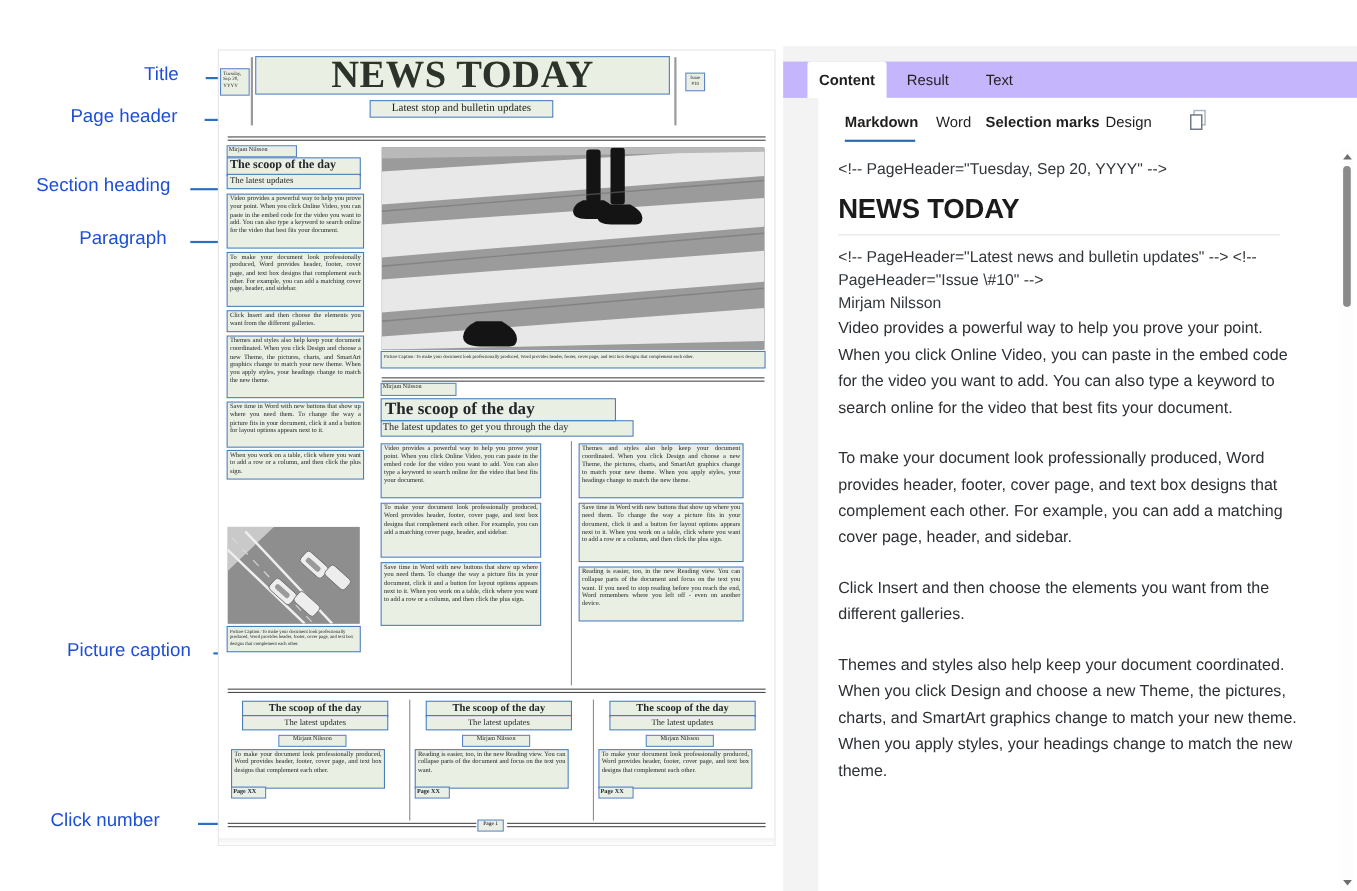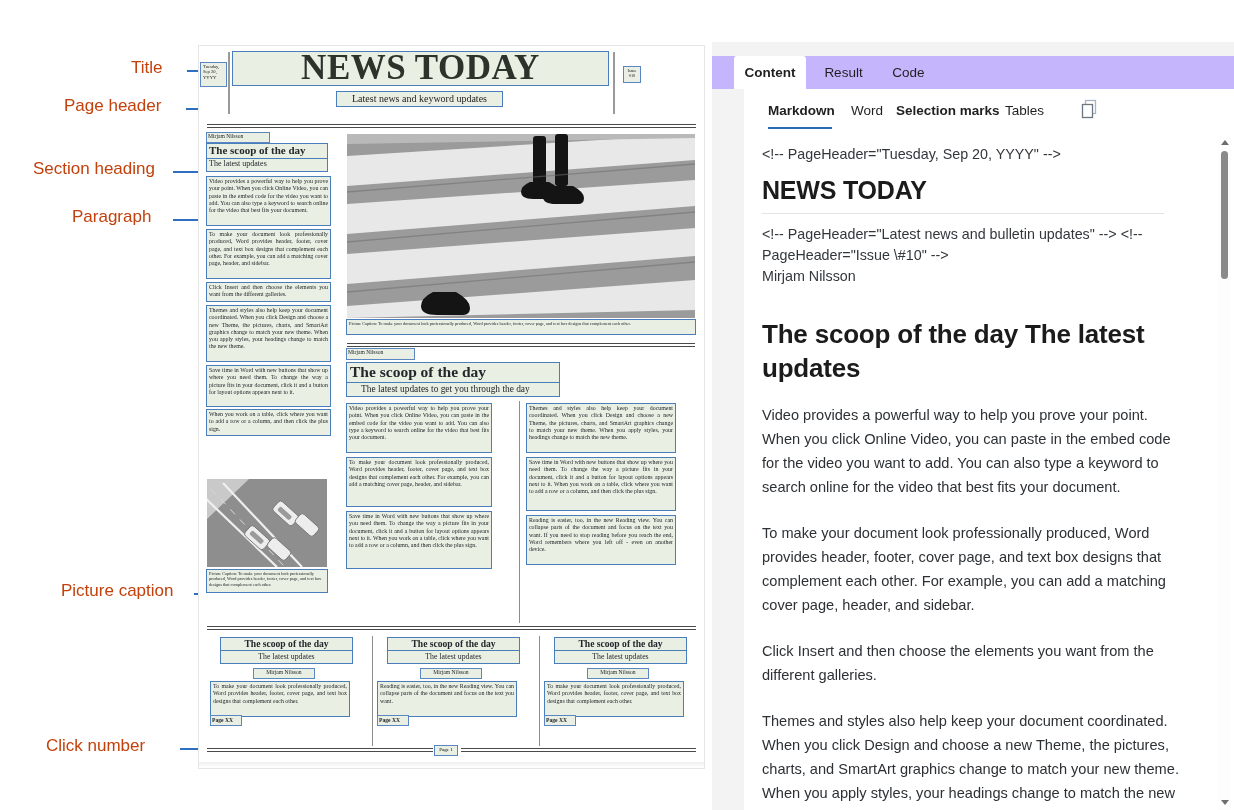--- a/index.html
+++ b/index.html
@@ -10,21 +10,21 @@
     font-family: "Liberation Sans", sans-serif;
     overflow: hidden;
   }
   #root { position: relative; width: 1234px; height: 810px; }
 
   
   #left-pane { position: absolute; left: 0; top: 0; width: 712px; height: 810px; background:#fff; }
 
   .annot-label {
     position: absolute;
-    color: #c2410c;
+    color: #1d4ed8;
     font-size: 17px;
     font-family: "Liberation Sans", sans-serif;
     white-space: nowrap;
     text-align: right;
   }
   .annot-arrow { position: absolute; height: 2px; background: #2f6fc0; }
   .annot-arrow::after {
     content: "";
     position: absolute; right: -1px; top: -4px;
     border-left: 9px solid #2f6fc0;
@@ -211,21 +211,21 @@
     <div class="annot-label" style="left:46px; top:736px;">Click number</div>
     <div class="annot-arrow" style="left:180px; top:748px; width:255px;"></div>
 
     <div id="doc-page">
 
       <div id="masthead">
         <div id="mh-rule-l"></div>
         <div id="mh-rule-r"></div>
         <div id="date-box" class="serif hl bb-thin">Tuesday, Sep 20, YYYY</div>
         <div id="masthead-title" class="hl bb">NEWS TODAY</div>
-        <div id="subtitle-box" class="hl bb">Latest news and keyword updates</div>
+        <div id="subtitle-box" class="hl bb">Latest stop and bulletin updates</div>
         <div id="issue-box" class="serif hl bb-thin">Issue #10</div>
       </div>
 
       <div class="hr-thick" style="left:8px; top:78px; width:489px;"></div>
 
       <div class="tbox author hl bb-thin" style="left:8px; top:87px; width:62px; height:9px;">Mirjam Nilsson</div>
       <div class="tbox sec-h1 hl bb" style="left:8px; top:98px; width:120px; height:15px;">The scoop of the day</div>
       <div class="tbox sec-sub hl bb" style="left:8px; top:113px; width:120px; height:12px;">The latest updates</div>
 
       <div class="tbox para hl bb" style="left:8px; top:131px; width:123px; height:48px;">Video provides a powerful way to help you prove your point. When you click Online Video, you can paste in the embed code for the video you want to add. You can also type a keyword to search online for the video that best fits your document.</div>
@@ -260,21 +260,21 @@
               <path d="M0 158 L348 128"></path>
           </g>
         </svg>
       </div>
       <div class="tbox cap hl bb" style="left:148px; top:274px; width:348px; height:14px;">Picture Caption: To make your document look professionally produced, Word provides header, footer, cover page, and text box designs that complement each other.</div>
 
       <div class="hr-thick" style="left:148px; top:297px; width:348px;"></div>
 
       <div class="tbox author hl bb-thin" style="left:148px; top:303px; width:67px; height:10px;">Mirjam Nilsson</div>
       <div class="tbox hl bb" style="left:148px; top:317px; width:212px; height:19px; font-family:'Liberation Serif',serif; font-weight:bold; font-size:15.5px; line-height:18px; padding:0 3px;">The scoop of the day</div>
-      <div class="tbox hl bb" style="left:148px; top:337px; width:212px; height:13px; font-family:'Liberation Serif',serif; font-size:9.4px; line-height:12px; padding:0 14px;">The latest updates to get you through the day</div>
+      <div class="tbox hl bb" style="left:148px; top:337px; width:228px; height:13px; font-family:'Liberation Serif',serif; font-size:9.4px; line-height:12px; padding:0 1px;">The latest updates to get you through the day</div>
 
       <div class="col-rule" style="left:320px; top:355px; height:222px;"></div>
 
       <div class="tbox para hl bb" style="left:148px; top:358px; width:144px; height:48px;">Video provides a powerful way to help you prove your point. When you click Online Video, you can paste in the embed code for the video you want to add. You can also type a keyword to search online for the video that best fits your document.</div>
       <div class="tbox para hl bb" style="left:148px; top:412px; width:144px; height:48px;">To make your document look professionally produced, Word provides header, footer, cover page, and text box designs that complement each other. For example, you can add a matching cover page, header, and sidebar.</div>
       <div class="tbox para hl bb" style="left:148px; top:466px; width:144px; height:56px;">Save time in Word with new buttons that show up where you need them. To change the way a picture fits in your document, click it and a button for layout options appears next to it. When you work on a table, click where you want to add a row or a column, and then click the plus sign.</div>
 
       <div class="tbox para hl bb" style="left:328px; top:358px; width:148px; height:48px;">Themes and styles also help keep your document coordinated. When you click Design and choose a new Theme, the pictures, charts, and SmartArt graphics change to match your new theme. When you apply styles, your headings change to match the new theme.</div>
       <div class="tbox para hl bb" style="left:328px; top:412px; width:148px; height:52px;">Save time in Word with new buttons that show up where you need them. To change the way a picture fits in your document, click it and a button for layout options appears next to it. When you work on a table, click where you want to add a row or a column, and then click the plus sign.</div>
       <div class="tbox para hl bb" style="left:328px; top:470px; width:148px; height:48px;">Reading is easier, too, in the new Reading view. You can collapse parts of the document and focus on the text you want. If you need to stop reading before you reach the end, Word remembers where you left off - even on another device.</div>
@@ -332,47 +332,46 @@
       <div id="pagenum-box" class="hl bb-thin">Page 1</div>
     </div>
     <div id="doc-shadow"></div>
   </div>
 
   <div id="right-pane">
 
     <div id="tabstrip">
       <div class="tab active" style="left:22px; width:72px;">Content</div>
       <div class="tab" style="left:100px; width:63px;">Result</div>
-      <div class="tab" style="left:168px; width:57px;">Code</div>
+      <div class="tab" style="left:168px; width:57px;">Text</div>
     </div>
 
     <div id="panel-body">
 
       <div id="subtabs">
         <div class="subtab active" style="left:18px;">Markdown</div>
         <div id="subtab-underline"></div>
         <div class="subtab" style="left:101px;">Word</div>
         <div class="subtab" style="left:146px;font-weight:bold;">Selection marks</div>
-        <div class="subtab" style="left:255px;">Tables</div>
+        <div class="subtab" style="left:255px;">Design</div>
         <div id="copy-icon">
           <svg width="20" height="22" viewBox="0 0 20 22">
             <rect x="5.5" y="1.5" width="10" height="13" fill="#ffffff" stroke="#a8b4c4" stroke-width="1.3"></rect>
             <rect x="2.5" y="5.5" width="10" height="13" fill="#ffffff" stroke="#6b7683" stroke-width="1.3"></rect>
           </svg>
         </div>
       </div>
 
       <div id="content-scroll">
         <div id="content-inner">
           <div class="md-comment">&lt;!-- PageHeader="Tuesday, Sep 20, YYYY" --&gt;</div>
           <div class="md-h1">NEWS TODAY</div>
           <div class="md-hr"></div>
           <div class="md-comment" style="margin-top:0;">&lt;!-- PageHeader="Latest news and bulletin updates" --&gt; &lt;!-- PageHeader="Issue \#10" --&gt;</div>
           <div class="md-plain">Mirjam Nilsson</div>
-          <div class="md-h2">The scoop of the day The latest updates</div>
           <div class="md-p">Video provides a powerful way to help you prove your point. When you click Online Video, you can paste in the embed code for the video you want to add. You can also type a keyword to search online for the video that best fits your document.</div>
           <div class="md-p">To make your document look professionally produced, Word provides header, footer, cover page, and text box designs that complement each other. For example, you can add a matching cover page, header, and sidebar.</div>
           <div class="md-p">Click Insert and then choose the elements you want from the different galleries.</div>
           <div class="md-p">Themes and styles also help keep your document coordinated. When you click Design and choose a new Theme, the pictures, charts, and SmartArt graphics change to match your new theme. When you apply styles, your headings change to match the new theme.</div>
         </div>
       </div>
 
       <div id="sb-track">
         <div id="sb-up">
             <div class="arrow-up"></div>

